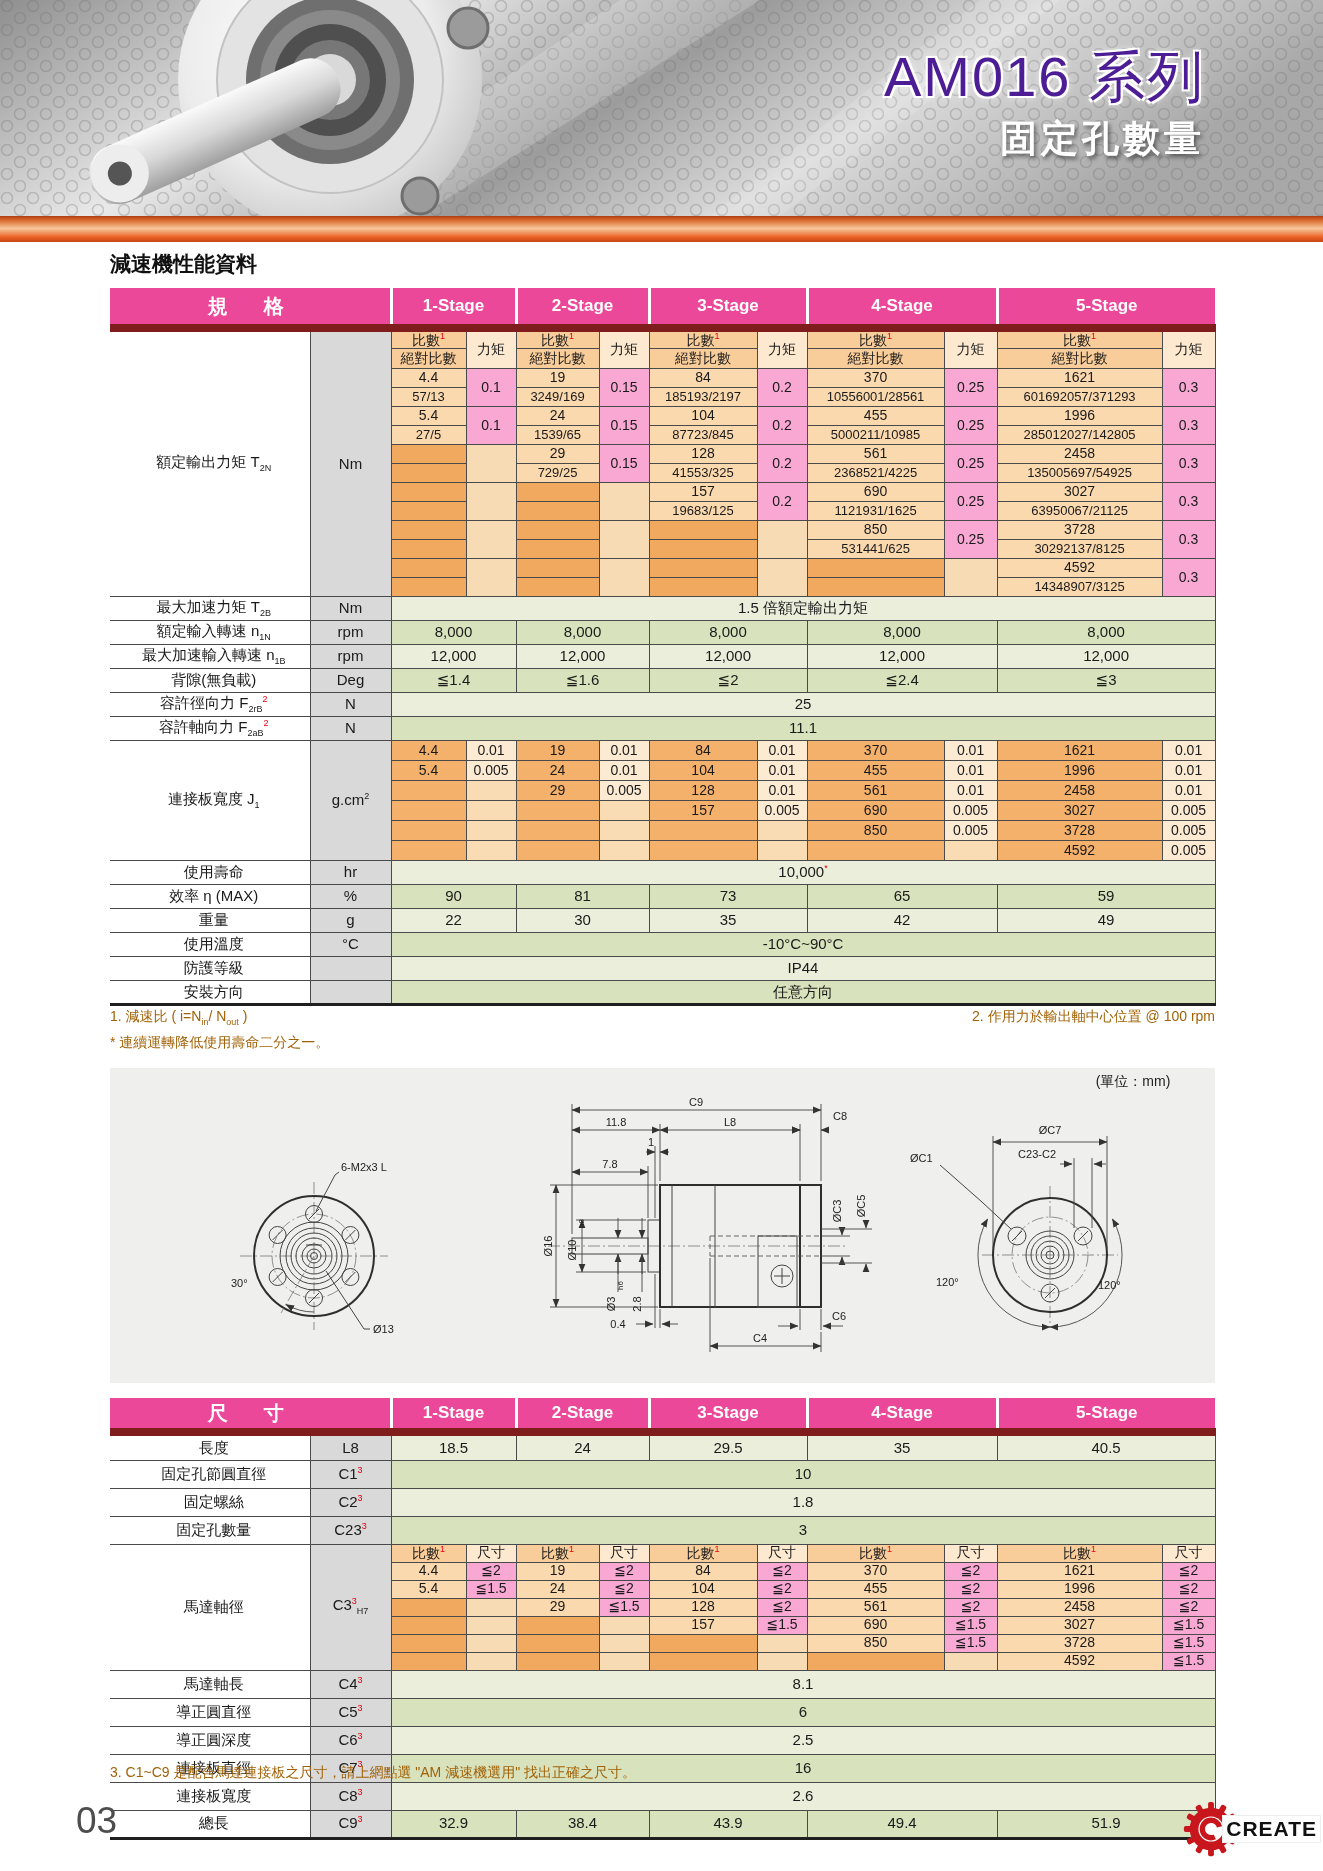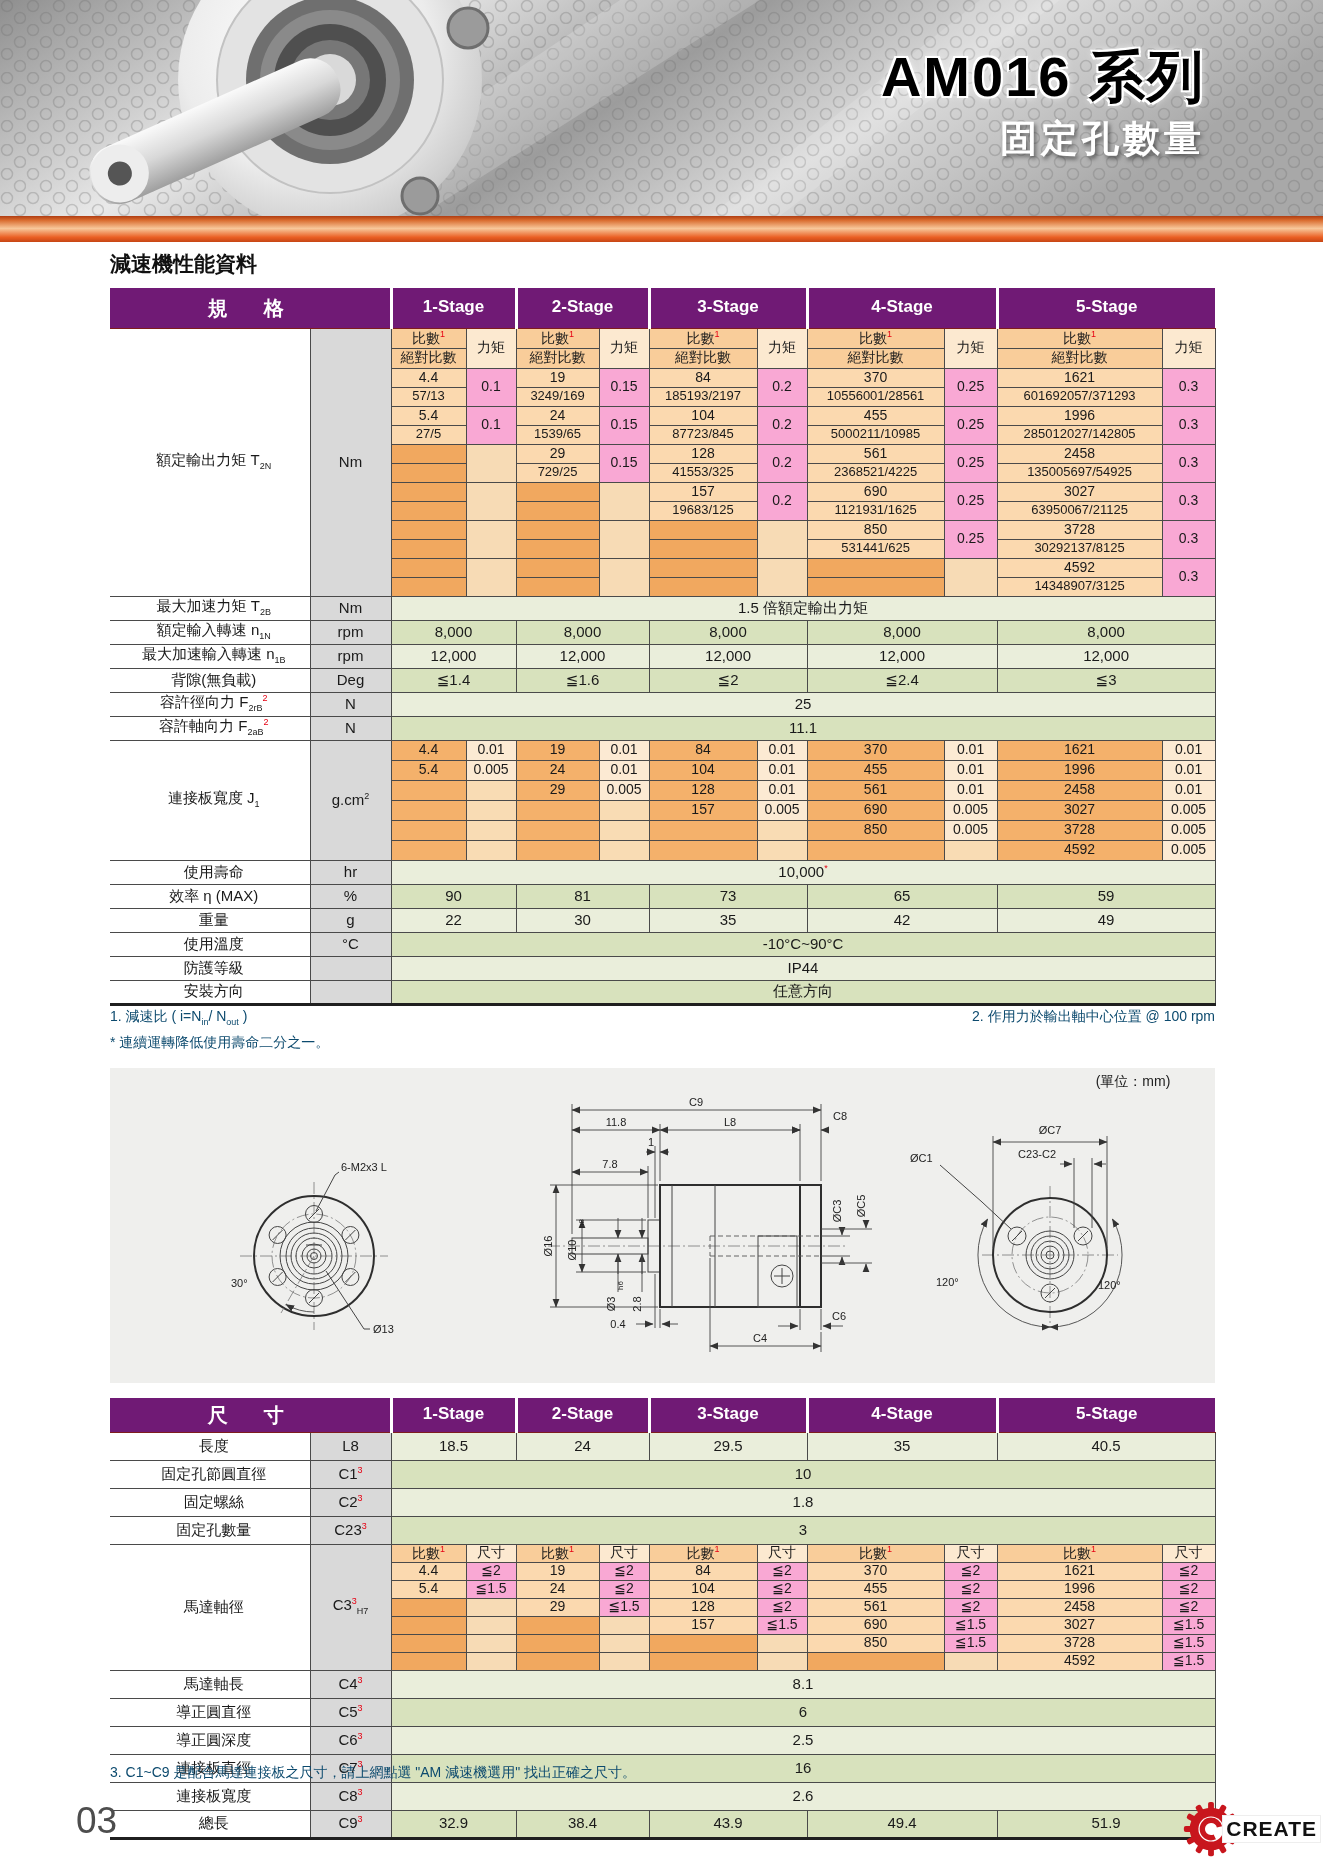--- a/index.html
+++ b/index.html
@@ -2,37 +2,37 @@
 <html><head>
 <meta charset="utf-8">
 <style>
   *{box-sizing:border-box;margin:0;padding:0}
   html,body{background:#fff}
   body{width:1323px;height:1871px;position:relative;overflow:hidden;
        font-family:"Liberation Sans","DejaVu Sans",sans-serif;color:#1a1a1a}
 
   
   .banner{position:absolute;top:0;left:0;width:1323px;height:216px;overflow:hidden}
-  .banner-title{position:absolute;top:40px;right:118px;font-size:56px;font-weight:bold;color:#000000;
+  .banner-title{position:absolute;top:40px;right:118px;font-size:56px;font-weight:normal;color:#4c1d95;
     text-shadow:2px 2px 0 #fff,-2px -2px 0 #fff,2px -2px 0 #fff,-2px 2px 0 #fff,0 0 8px #fff;letter-spacing:2px}
   .banner-subtitle{position:absolute;top:114px;right:118px;font-size:37px;font-weight:bold;color:#fff;
     text-shadow:2px 3px 4px rgba(0,0,0,.5);letter-spacing:4px}
   .orange-bar{position:absolute;top:216px;left:0;width:1323px;height:26px;
     background:linear-gradient(180deg,#b03d12 0%,#d96b2e 16%,#f8c79a 48%,#ea5f23 82%,#c64514 100%)}
 
   
   .sec-title{position:absolute;left:110px;top:250px;font-size:21px;font-weight:600;color:#111}
 
   
   .spec{position:absolute;left:110px;width:1105px;border-collapse:collapse;table-layout:fixed;
         border-bottom:3px solid #1f1f1f;background:#fff}
   .spec td,.spec th{border:1px solid #4a4a4a;text-align:center;vertical-align:middle;padding:0;
         overflow:hidden;white-space:nowrap;font-size:14px;line-height:1.1}
-  .spec thead th{background:#701a75;color:#fff;font-size:17px;font-weight:bold;border:none;
-        border-bottom:1px solid #7f1d1d}
+  .spec thead th{background:#ec4899;color:#fff;font-size:17px;font-weight:bold;border:none;
+        border-bottom:8px solid #7f1d1d}
   .spec thead th.stage{border-left:3px solid #fff}
   .spec thead th.corner{font-size:20px;letter-spacing:8px}
   .perf{top:288px}
   .perf thead tr{height:40px}
   .perf tbody tr{height:19px}
   .perf tr.subhead{height:20px}
   .perf tr.irow{height:20px}
   .perf tr.grow{height:24px}
   .dims{top:1398px}
   .dims thead tr{height:34px}
@@ -52,21 +52,21 @@
   .c-val{background:#f9a8d4}
   .c-val.empty{background:#F7DBB5}
   .i-ratio{background:#F4B16B}
   .i-val{background:#FCEAD3}
   .i-val.empty{background:#F9DCB4}
   tr.g-light .g-val{background:#EAEEDB}
   tr.g-dark .g-val{background:#D8E2BD}
   .g-val{font-size:15px !important}
 
   
-  .fn{position:absolute;color:#0c4a6e;font-size:14px}
+  .fn{position:absolute;color:#a16207;font-size:14px}
   .fn1{left:110px;top:1008px}
   .fn2{right:108px;top:1008px}
   .fnstar{left:110px;top:1034px}
   .fn3{left:110px;top:1764px}
 
   
   .diagram{position:absolute;left:110px;top:1068px;width:1105px;height:315px;background:#EFEFED}
   .dln{stroke:#444;stroke-width:1;fill:none}
   .dthk{stroke:#2e2e2e;stroke-width:2;fill:none}
   .dcl{stroke:#777;stroke-width:.8;stroke-dasharray:12 3 2 3;fill:none}

